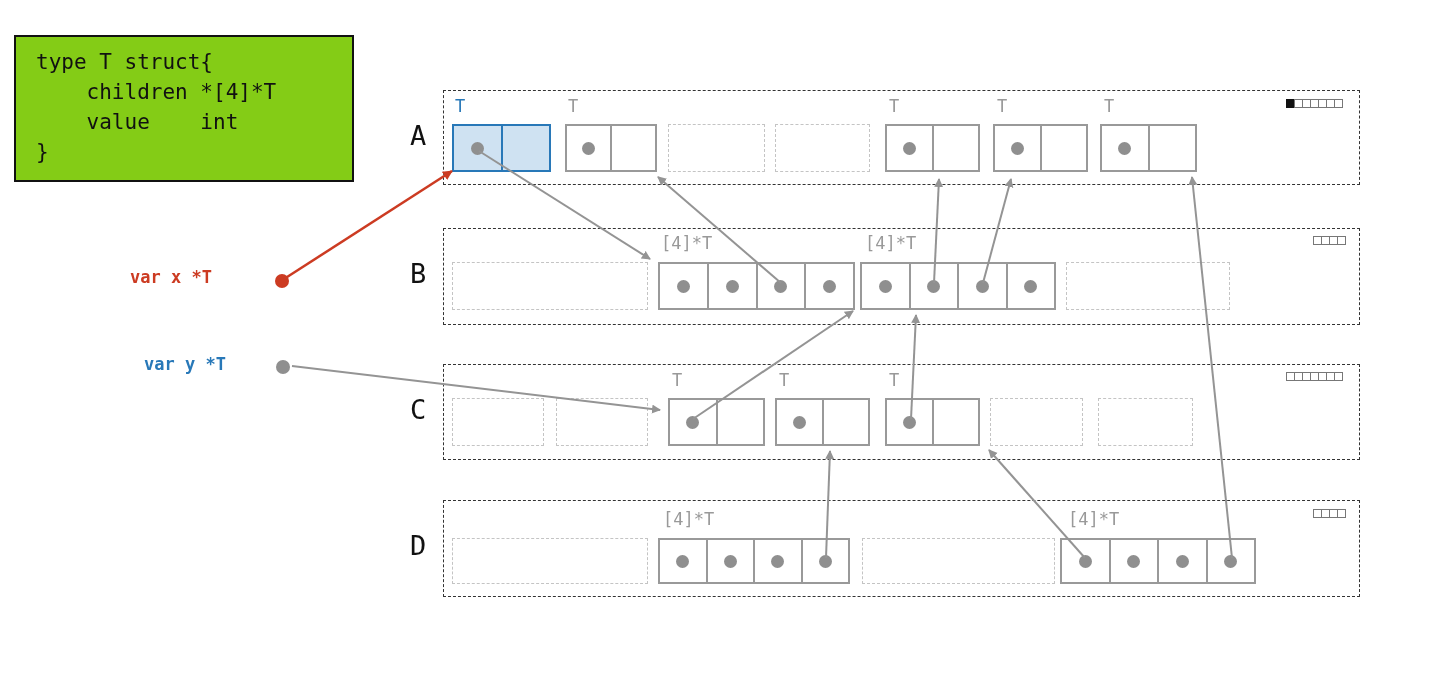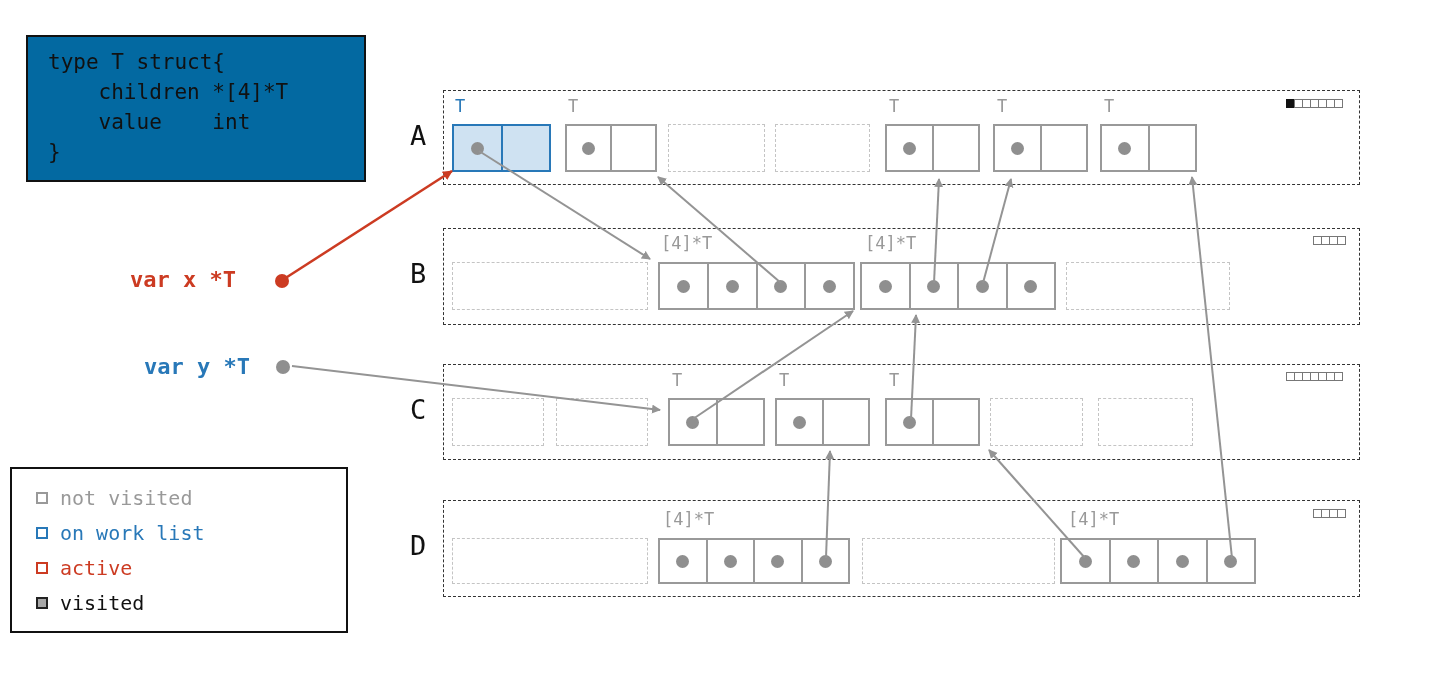--- a/index.html
+++ b/index.html
@@ -1,24 +1,24 @@
 <!DOCTYPE html>
 <html style="--not-visited: #999999; --on-work-list: #2878b8; --on-work-list-fill: #cfe2f2; --active: #cc3b22; --visited-border: #999999; --pointer-dot: #8f8f8f;"><head>
 <meta charset="utf-8">
 <style>
   html,body{margin:0;padding:0;background:#fff;}
   .canvas{position:relative;width:1440px;height:675px;background:#fff;overflow:hidden;
           font-family:"DejaVu Sans Mono","Liberation Mono",monospace;}
 
   
-  .code-box{position:absolute;left:26px;top:35px;width:336px;height:143px;border:2.5px solid #111;background:#0369a1;}
+  .code-box{position:absolute;left:14px;top:35px;width:336px;height:143px;border:2.5px solid #111;background:#84cc16;}
   .code-box pre{margin:10px 0 0 20px;font-family:inherit;font-size:21px;line-height:30px;color:#111;}
 
   
-  .var-label{position:absolute;font-size:22px;font-weight:bold;white-space:nowrap;}
+  .var-label{position:absolute;font-size:17px;font-weight:bold;white-space:nowrap;}
   .var-x{left:130px;top:267px;color:var(--active,#cc3b22);}
   .var-y{left:144px;top:354px;color:var(--on-work-list,#2878b8);}
   .ptr-origin{position:absolute;width:14px;height:14px;border-radius:50%;}
   .ptr-origin.red{background:var(--active,#cc3b22);}
   .ptr-origin.gray{background:var(--pointer-dot,#8f8f8f);}
 
   
   .legend{position:absolute;left:10px;top:467px;width:338px;height:166px;border:2.5px solid #111;background:#fff;
           display:flex;flex-direction:column;justify-content:center;gap:11px;padding-left:24px;box-sizing:border-box;}
   .legend-item{display:flex;align-items:center;gap:12px;font-size:20px;}
@@ -69,38 +69,20 @@
     children *[4]*T
     value    int
 }</pre>
   </div>
 
   <span class="var-label var-x">var x *T</span>
   <span class="ptr-origin red" style="left:275px;top:274px;"></span>
   <span class="var-label var-y">var y *T</span>
   <span class="ptr-origin gray" style="left:276px;top:360px;"></span>
 
-  <div class="legend">
-    <div class="legend-item">
-      <span class="swatch sw-not-visited"></span>
-      <span class="lb-gray">not visited</span>
-    </div>
-    <div class="legend-item">
-      <span class="swatch sw-on-work-list"></span>
-      <span class="lb-blue">on work list</span>
-    </div>
-    <div class="legend-item">
-      <span class="swatch sw-active"></span>
-      <span class="lb-red">active</span>
-    </div>
-    <div class="legend-item">
-      <span class="swatch sw-visited"></span>
-      <span class="lb-black">visited</span>
-    </div>
-  </div>
 
   <div class="span-row" style="left:443px;top:90px;width:917px;height:95px;"></div>
   <span class="row-label" style="left:410px;top:120px;">A</span>
   <span class="meter" style="left:1287px;top:99px;">
       <span class="sq filled"></span>
       <span class="sq"></span>
       <span class="sq"></span>
       <span class="sq"></span>
       <span class="sq"></span>
       <span class="sq"></span>

